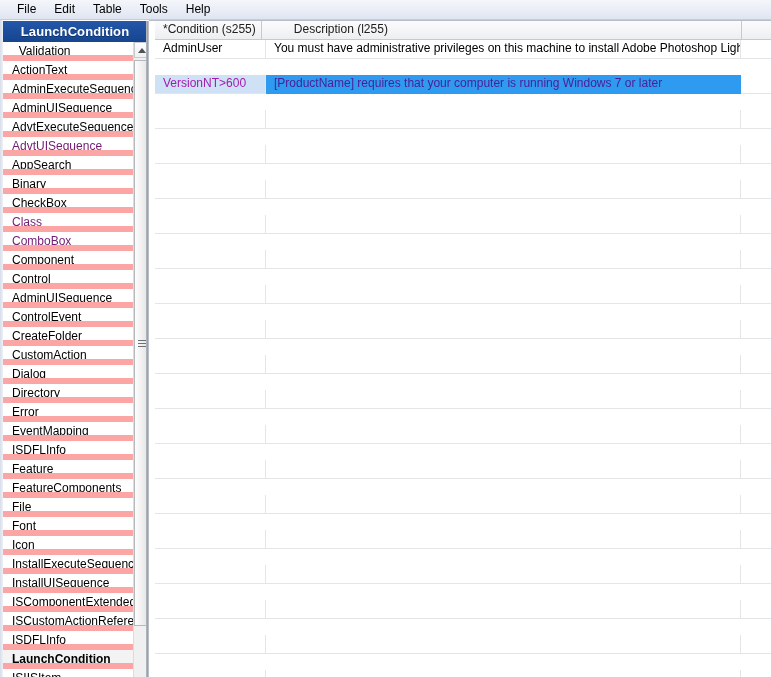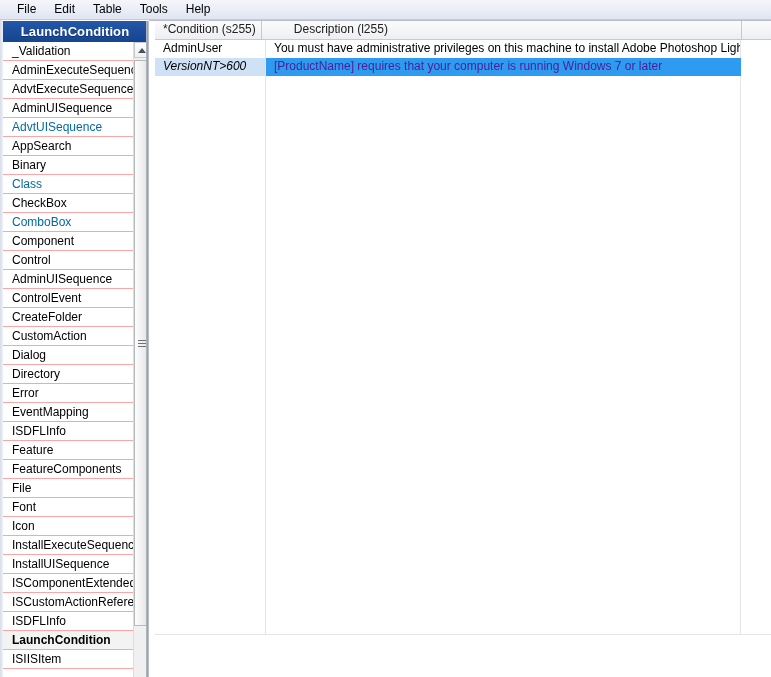--- a/index.html
+++ b/index.html
@@ -90,28 +90,28 @@
     background: #ffffff;
     overflow: hidden;
     box-sizing: border-box;
   }
   .list-row {
     height: 19px;
     line-height: 18px;
     padding-left: 9px;
     font-size: 12px;
     color: #000000;
-    border-bottom: 1px solid #fca5a5;
+    border-bottom: 6px solid #fca5a5;
     white-space: nowrap;
     overflow: hidden;
     box-sizing: border-box;
     cursor: default;
     background: #ffffff;
   }
-  .list-row.disabled { color: #0369a1; }
+  .list-row.disabled { color: #701a75; }
   .list-row.selected {
     font-weight: bold;
     background: #f3f3f3;
   }
 
   
   .sb-scroll {
     position: absolute;
     left: 130px; top: 21px;
     width: 16px;
@@ -202,21 +202,21 @@
 
   .grid-body {
     position: absolute;
     left: 0; top: 19px;
     width: 616px;
     height: 637px;
     overflow: hidden;
   }
   .grid-row {
     display: flex;
-    height: 18px;
+    height: 35px;
     box-sizing: border-box;
   }
   .gc {
     height: 19px;
     line-height: 17px;
     padding-left: 8px;
     font-size: 12px;
     border-bottom: 1px solid #e4e5e7;
     border-right: 1px solid #e4e5e7;
     box-sizing: border-box;
@@ -225,22 +225,21 @@
     cursor: default;
     background: #ffffff;
     color: #000000;
   }
   .gc.c1 { width: 111px; }
   .gc.c2 { width: 475px; }
   .gc.c3 { width: 30px; border-right: none; }
 
   .gc.sel-soft {
     background: #cfe1f5;
-    color: #000000;
-    font-style: italic;
+    color: #a21caf;
   }
   .gc.sel-strong {
     background: #2e9bf0;
     color: #4c1d95;
     border-bottom-color: #2e9bf0;
     border-right-color: #2e9bf0;
   }
 
   
   .panel-top-strip {
@@ -267,28 +266,29 @@
   <div class="panel-top-strip"></div>
 
   <div class="sidebar">
 
     <div class="sidebar-header">
       <span class="sidebar-header-label">LaunchCondition</span>
     </div>
 
     <div class="sidebar-list" id="sidebar-list">
         <div class="list-row">_Validation</div>
+        <div class="list-row">ActionText</div>
         <div class="list-row">AdminExecuteSequence</div>
+        <div class="list-row">AdminUISequence</div>
         <div class="list-row">AdvtExecuteSequence</div>
-        <div class="list-row">AdminUISequence</div>
         <div class="list-row disabled">AdvtUISequence</div>
         <div class="list-row">AppSearch</div>
         <div class="list-row">Binary</div>
+        <div class="list-row">CheckBox</div>
         <div class="list-row disabled">Class</div>
-        <div class="list-row">CheckBox</div>
         <div class="list-row disabled">ComboBox</div>
         <div class="list-row">Component</div>
         <div class="list-row">Control</div>
         <div class="list-row">AdminUISequence</div>
         <div class="list-row">ControlEvent</div>
         <div class="list-row">CreateFolder</div>
         <div class="list-row">CustomAction</div>
         <div class="list-row">Dialog</div>
         <div class="list-row">Directory</div>
         <div class="list-row">Error</div>

